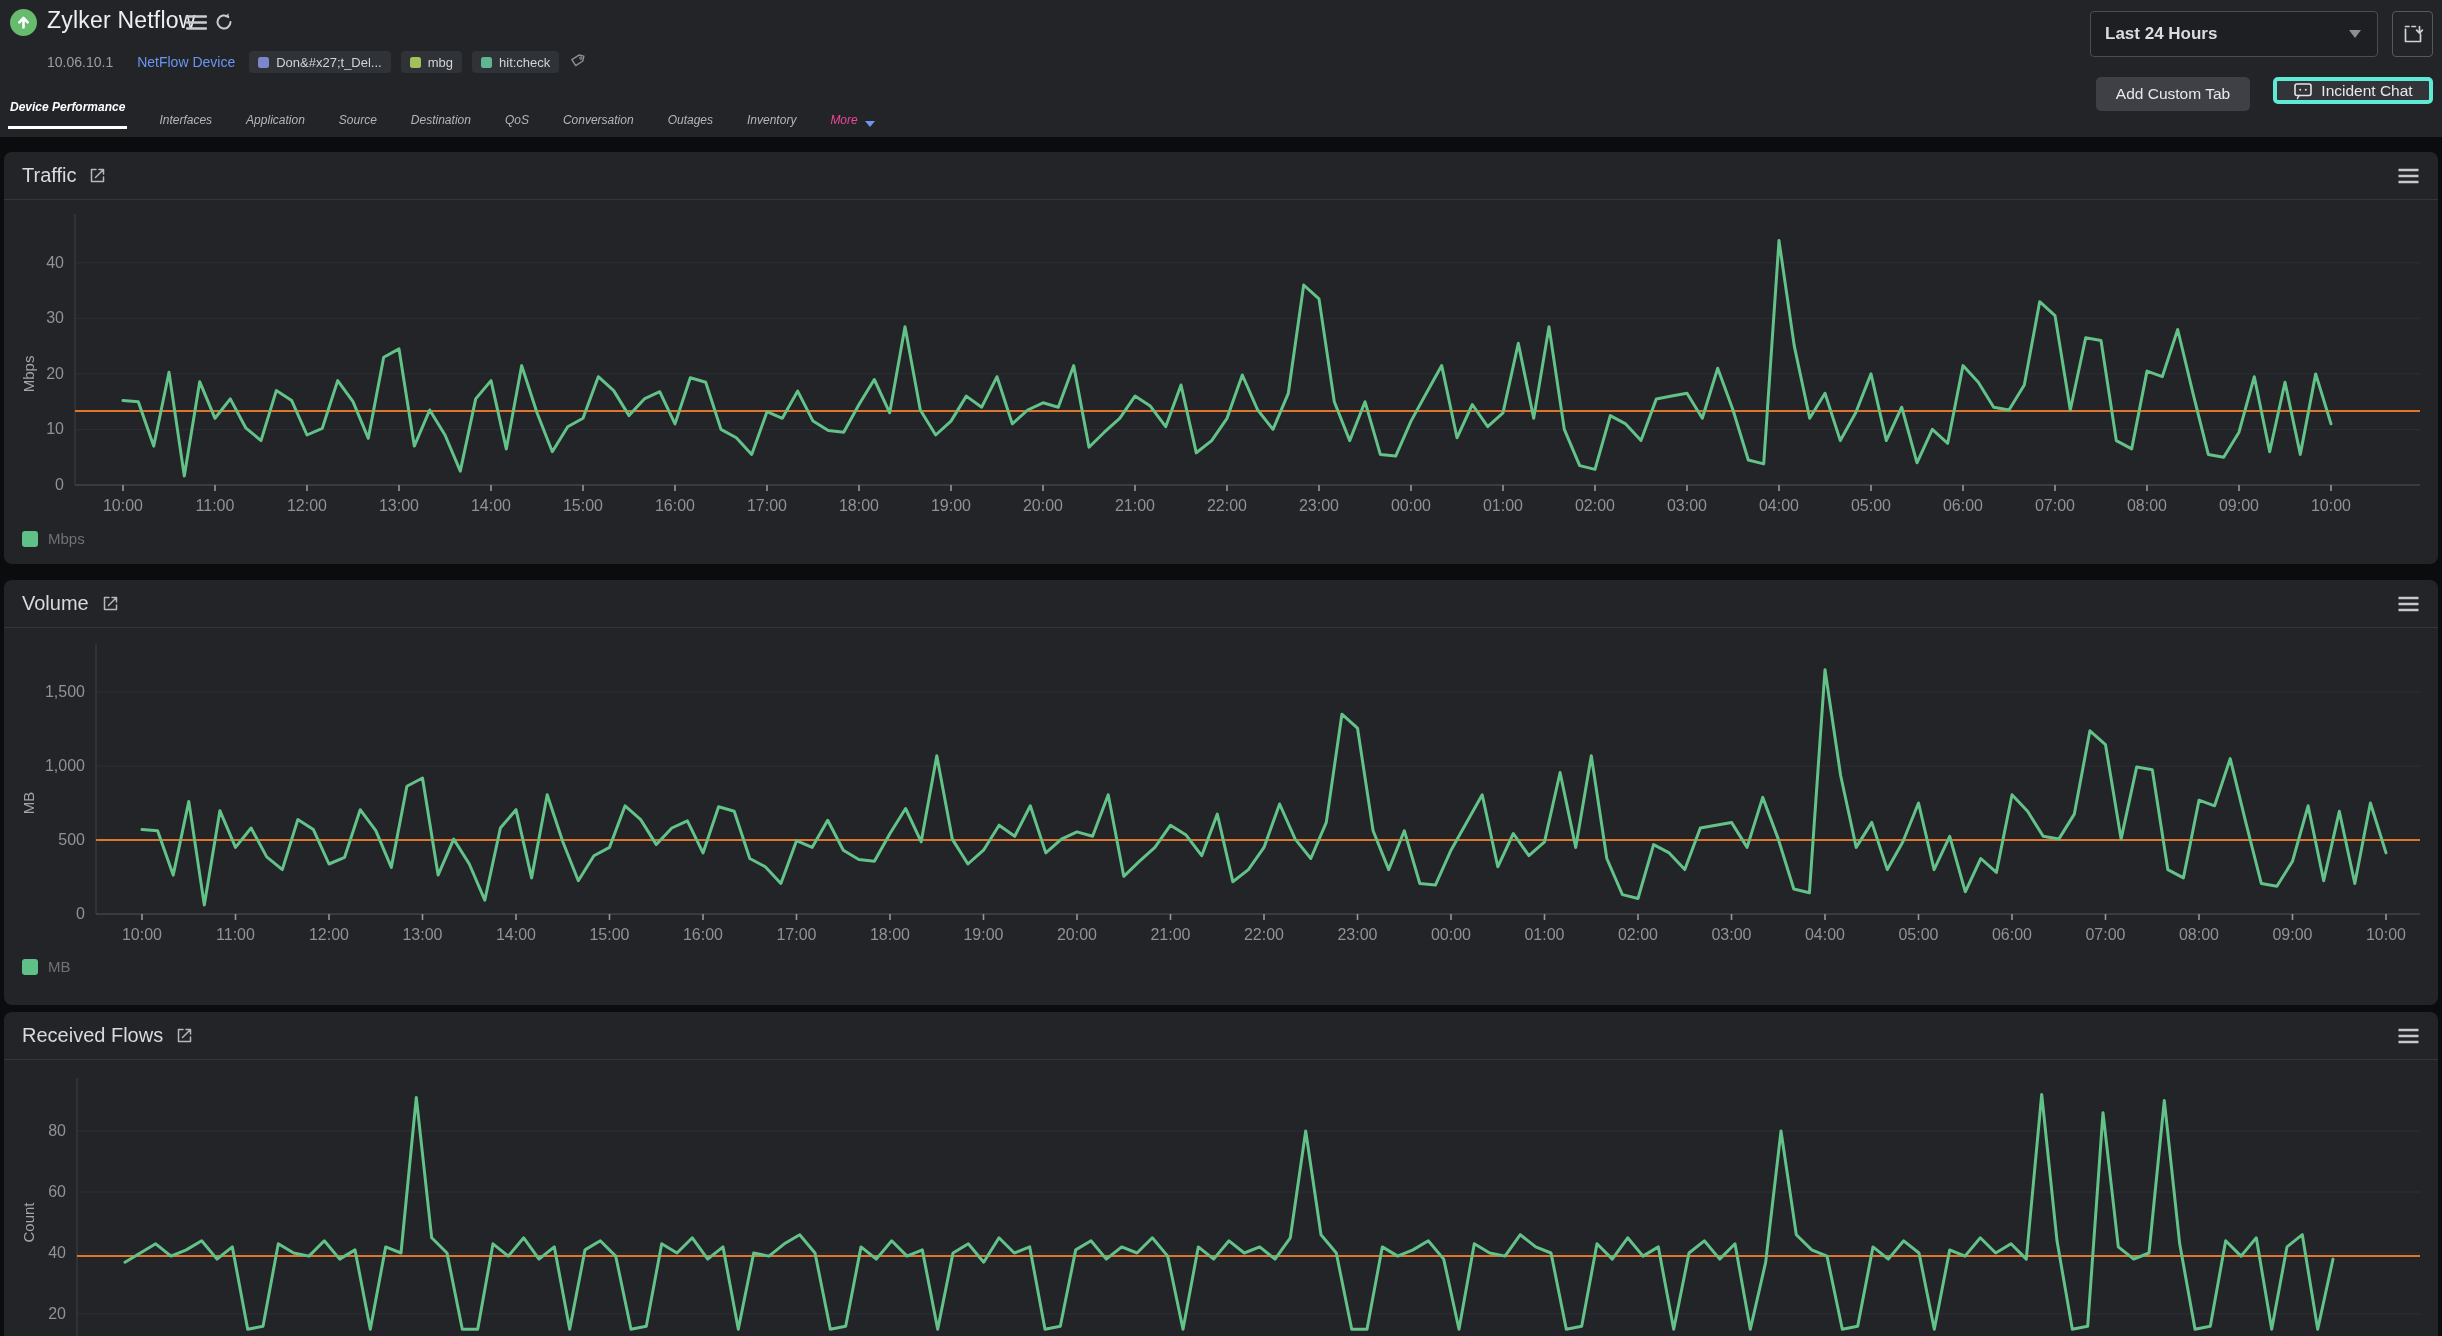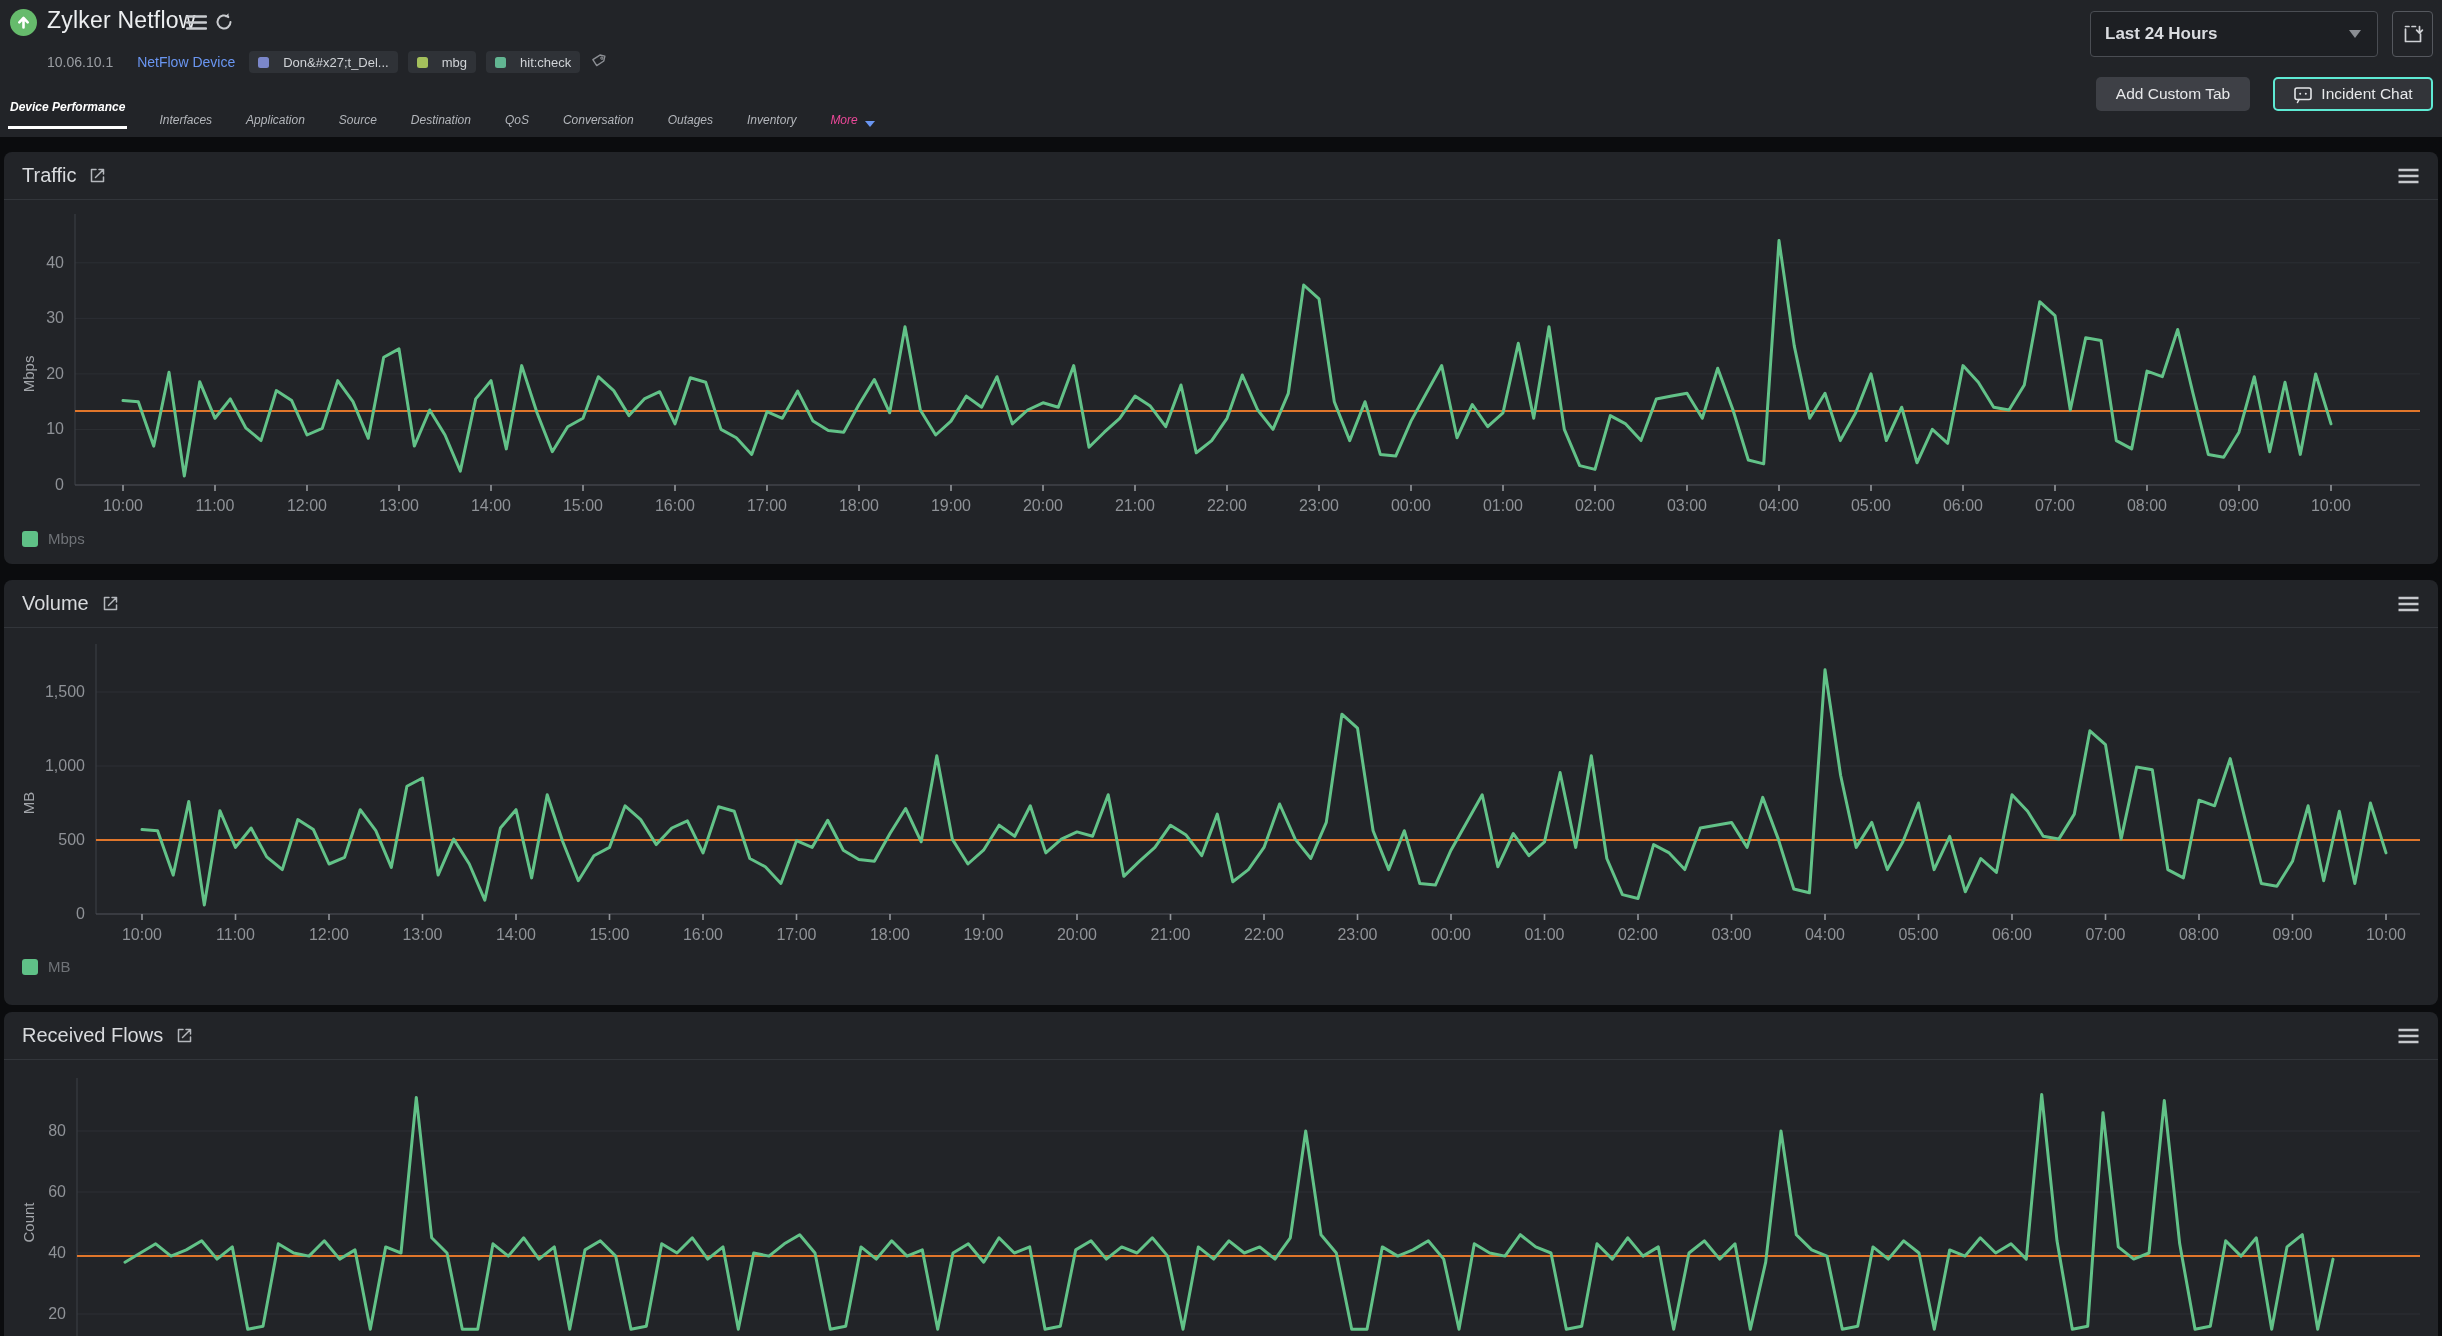--- a/index.html
+++ b/index.html
@@ -9,38 +9,38 @@
   .topband{position:absolute;top:0;left:0;width:2442px;height:137px;background:#222428;}
   .avatar{position:absolute;left:10px;top:9px;width:27px;height:27px;border-radius:50%;background:#66bb6c;display:flex;align-items:center;justify-content:center;}
   .page-title{position:absolute;left:47px;top:7px;font-size:23px;color:#eceef0;font-weight:500;letter-spacing:.2px;}
   .icon-btn{background:none;border:none;padding:0;cursor:pointer;position:absolute;}
   .title-menu{left:186px;top:14px;}
   .title-refresh{left:214px;top:12px;}
   .subrow{position:absolute;left:47px;top:50px;height:24px;display:flex;align-items:center;}
   .ip{font-size:14px;color:#9b9ea3;}
   .devtype{font-size:14px;color:#6a96f2;margin-left:24px;cursor:pointer;text-decoration:none;}
   .chips{display:flex;align-items:center;margin-left:14px;gap:10px;}
-  .chip{display:inline-flex;align-items:center;gap:14px;background:#2f3237;border-radius:4px;padding:3px 9px;font-size:13px;color:#d0d3d7;cursor:pointer;height:16px;}
+  .chip{display:inline-flex;align-items:center;gap:7px;background:#2f3237;border-radius:4px;padding:3px 9px;font-size:13px;color:#d0d3d7;cursor:pointer;height:16px;}
   .chip .sq{width:11px;height:11px;border-radius:2.5px;display:inline-block;}
   .tag-ico{margin-left:10px;cursor:pointer;display:flex;align-items:center;}
 
   
   .tabs{position:absolute;left:8px;top:92px;display:flex;align-items:flex-end;}
   .tab{font-size:12px;color:#b3b6bb;margin-right:30px;padding:8px 2px 2px;cursor:pointer;white-space:nowrap;font-style:italic;}
   .tab.active{color:#ffffff;font-weight:600;border-bottom:3px solid #ffffff;padding-bottom:12px;}
   .tab.more{color:#ec4899;display:flex;align-items:flex-end;gap:7px;}
   .tri-down{width:0;height:0;border-left:5.5px solid transparent;border-right:5.5px solid transparent;border-top:6.5px solid #6a96f2;display:inline-block;}
 
   
   .time-range{position:absolute;left:2090px;top:11px;width:288px;height:46px;background:#1d1f23;border:1px solid #4a4d53;border-radius:4px;box-sizing:border-box;display:flex;align-items:center;justify-content:space-between;padding:0 16px 0 14px;cursor:pointer;}
   .time-range span{font-size:17px;color:#dadce0;font-weight:bold;}
   .chev{width:0;height:0;border-left:6.5px solid transparent;border-right:6.5px solid transparent;border-top:8px solid #8b8e93;}
   .board-btn{position:absolute;left:2392px;top:11px;width:41px;height:46px;border:1px solid #55585e;border-radius:4px;background:none;display:flex;align-items:center;justify-content:center;cursor:pointer;box-sizing:border-box;}
   .btn-custom{position:absolute;left:2096px;top:77px;width:154px;height:34px;background:#3e4046;border:none;border-radius:5px;color:#e7e8ea;font-size:15.5px;cursor:pointer;font-family:inherit;}
-  .btn-incident{position:absolute;left:2273px;top:77px;width:160px;height:34px;background:#323439;border:2px solid #5eead4;border-radius:5px;color:#e7e8ea;font-size:15.5px;cursor:pointer;display:flex;align-items:center;justify-content:center;gap:8px;box-sizing:border-box;font-family:inherit;}
+  .btn-incident{position:absolute;left:2273px;top:77px;width:160px;height:27px;background:#323439;border:4px solid #5eead4;border-radius:5px;color:#e7e8ea;font-size:15.5px;cursor:pointer;display:flex;align-items:center;justify-content:center;gap:8px;box-sizing:border-box;font-family:inherit;}
 
   
   .card{position:absolute;left:4px;width:2434px;background:#222428;border-radius:8px;}
   .card-head{height:48px;display:flex;align-items:center;padding:12px 18px;border-bottom:1px solid #32353a;box-sizing:border-box;}
   .card-title{font-size:20px;color:#d8dadd;}
   .expand-btn{background:none;border:none;padding:0;margin-left:12px;cursor:pointer;display:flex;align-items:center;}
   .card-menu{background:none;border:none;padding:0;margin-left:auto;cursor:pointer;display:flex;align-items:center;}
   .chart-svg{position:absolute;left:10px;}
   svg text{font-family:"Liberation Sans",sans-serif;}
   .legend{position:absolute;left:18px;top:378px;display:flex;align-items:center;gap:10px;cursor:pointer;}

